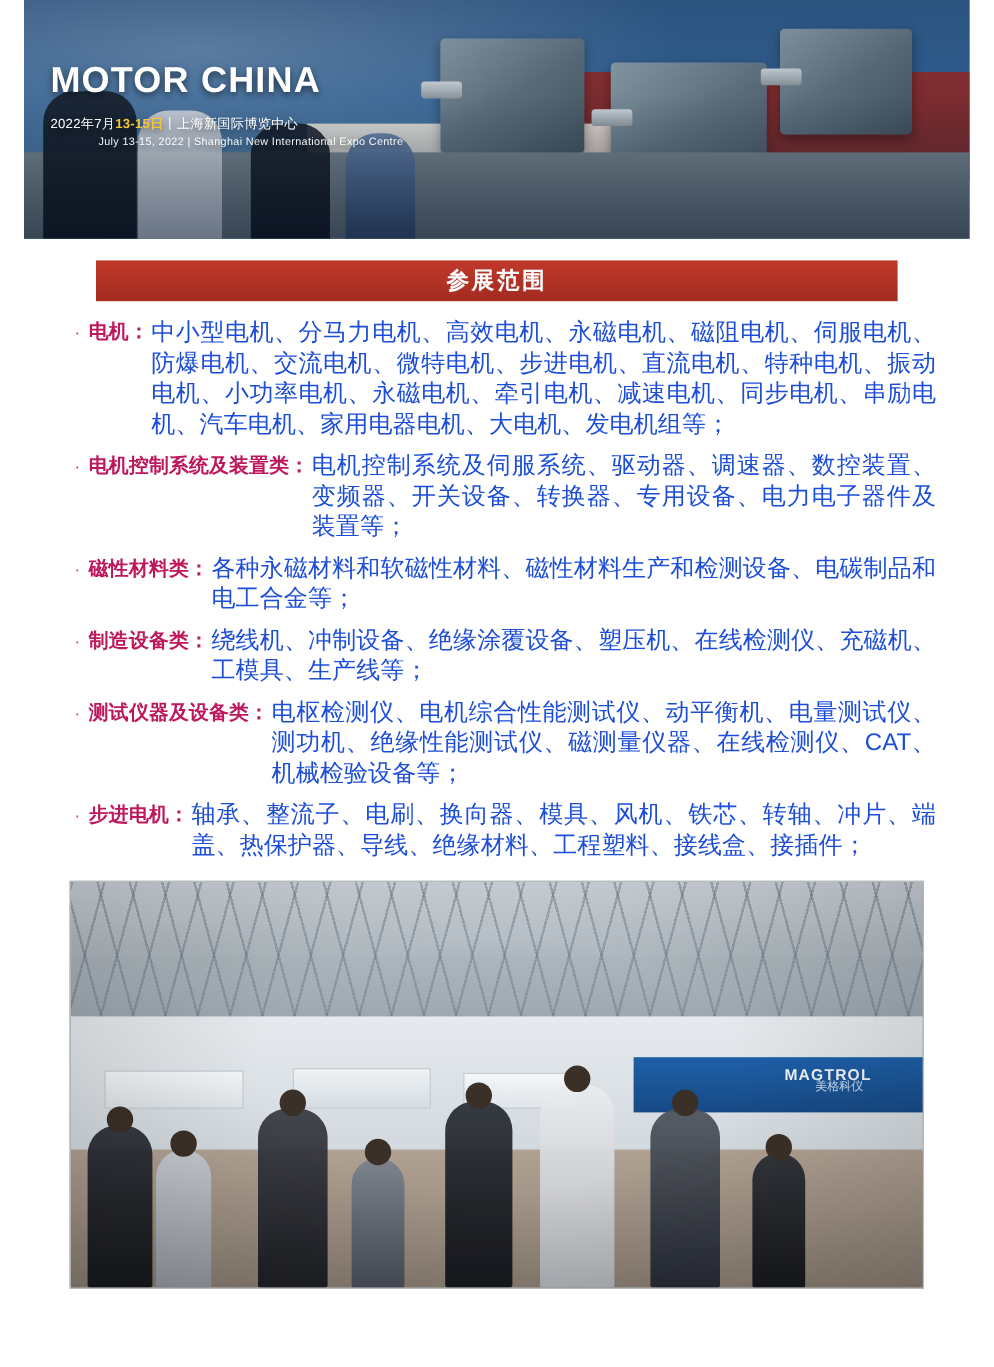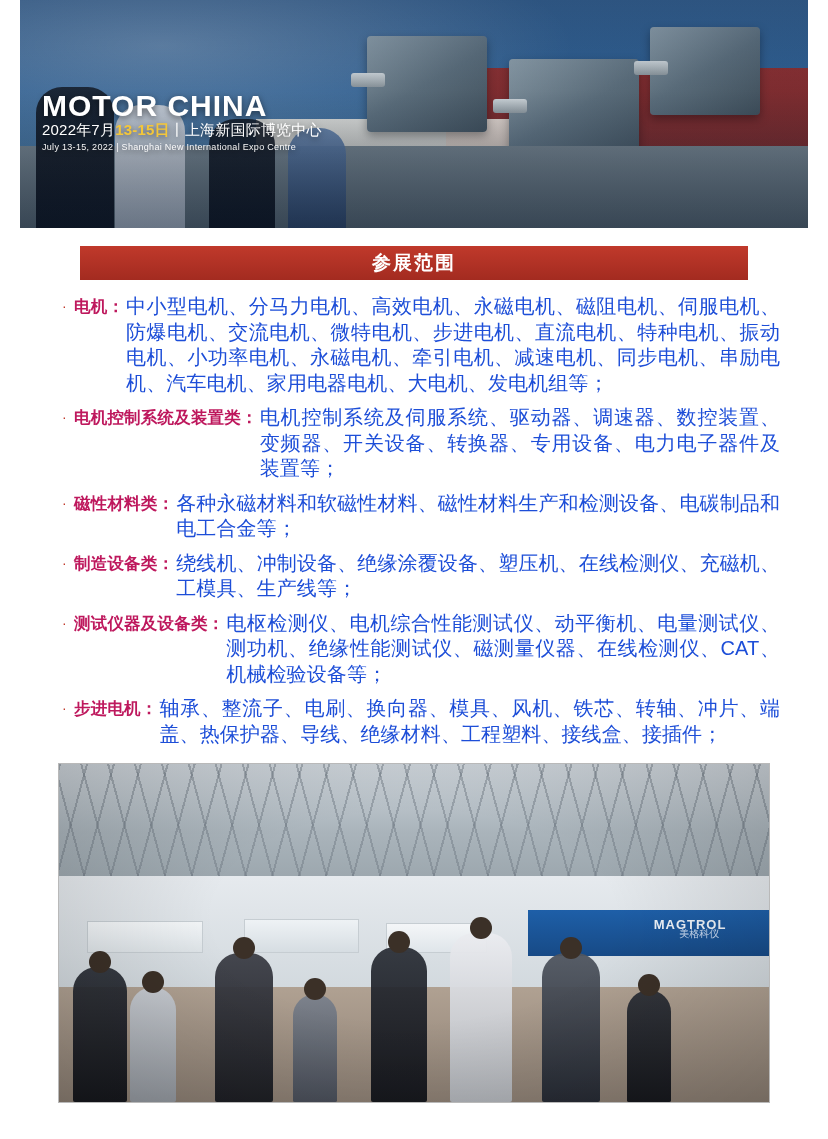--- a/index.html
+++ b/index.html
@@ -18,21 +18,21 @@
     width: 828px;
     height: 1139px;
     background: #ffffff;
     box-sizing: border-box;
   }
 
   
   .hero {
     position: relative;
     width: 788px;
-    height: 228px;
+    height: 199px;
     margin: 0 auto;
     overflow: hidden;
     background: linear-gradient(160deg, #1b4a86 0%, #2c6bb0 30%, #4a7fae 55%, #7b9ab5 100%);
   }
   .hero-photo {
     position: absolute;
     inset: 0;
     overflow: hidden;
   }
   
@@ -98,30 +98,31 @@
     text-shadow: 0 2px 6px rgba(0,0,0,.55);
   }
   .hero-title {
     font-size: 30px;
     font-weight: bold;
     letter-spacing: 1px;
     line-height: 1.05;
     font-family: "Liberation Sans", sans-serif;
   }
   .hero-sub-cn {
-    margin-top: 0;
-    font-size: 15px;
+    margin-top: 13px;
+    font-size: 11px;
     letter-spacing: .2px;
   }
   .hero-sub-cn .hl { color: #f3c63a; font-weight: bold; }
   .hero-sub-en {
     margin-top: 2px;
     font-size: 9px;
     letter-spacing: .3px;
     opacity: .95;
+    margin-left: 40px;
   }
 
   
   .content {
     width: 788px;
     margin: 16px auto;
     padding: 0;
     box-sizing: border-box;
   }
   .section-title {

